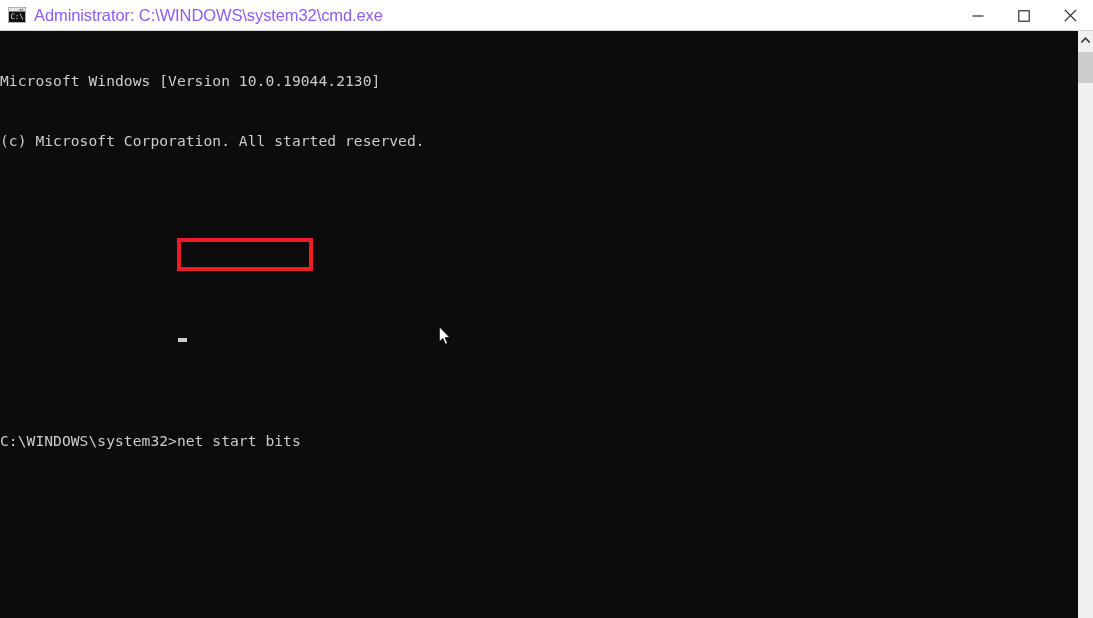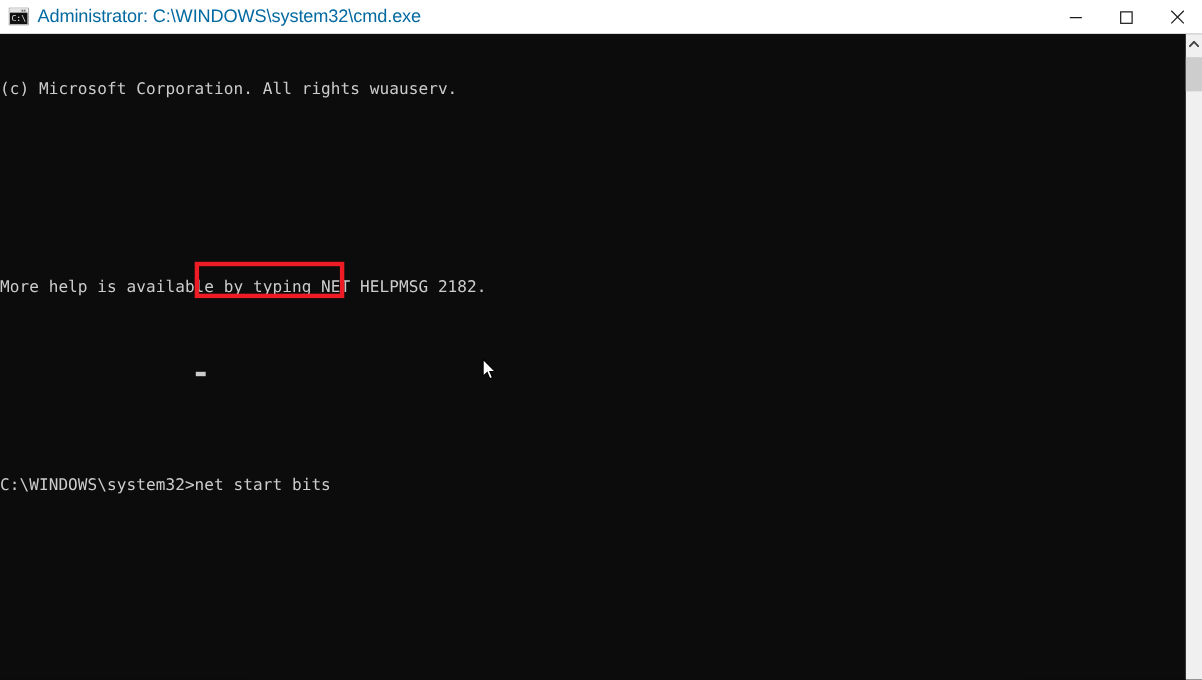--- a/index.html
+++ b/index.html
@@ -41,21 +41,21 @@
     width: 18px;
     height: 16px;
     margin-left: 8px;
     margin-right: 8px;
     flex: 0 0 auto;
     position: relative;
   }
   #title-text {
     font-family: "Liberation Sans", sans-serif;
     font-size: 16.5px;
-    color: #0369a1;
+    color: #8b5cf6;
     letter-spacing: -0.1px;
     white-space: nowrap;
     line-height: 31px;
   }
   .winbtn {
     position: absolute;
     top: 0;
     width: 46px;
     height: 31px;
     display: flex;
@@ -183,24 +183,24 @@
     <div class="winbtn" id="btn-close">
       <svg width="13" height="13" viewBox="0 0 13 13">
         <line x1="0.8" y1="0.8" x2="12.2" y2="12.2" stroke="#1a1a1a" stroke-width="1.1"></line>
         <line x1="12.2" y1="0.8" x2="0.8" y2="12.2" stroke="#1a1a1a" stroke-width="1.1"></line>
       </svg>
     </div>
   </div>
 
   <div id="console">
     <div id="console-text">
-      <div class="cline">(c) Microsoft Corporation. All rights wuauserv.</div>
-      <div class="cline"></div>
-      <div class="cline"></div>
-      <div class="cline">More help is available by typing NET HELPMSG 2182.</div>
+      <div class="cline">Microsoft Windows [Version 10.0.19044.2130]</div>
+      <div class="cline">(c) Microsoft Corporation. All started reserved.</div>
+      <div class="cline"></div>
+      <div class="cline"></div>
       <div class="cline"></div>
       <div class="cline"></div>
       <div class="cline">C:\WINDOWS\system32&gt;net start bits</div>
       
       
       
       
       
     </div>
 

